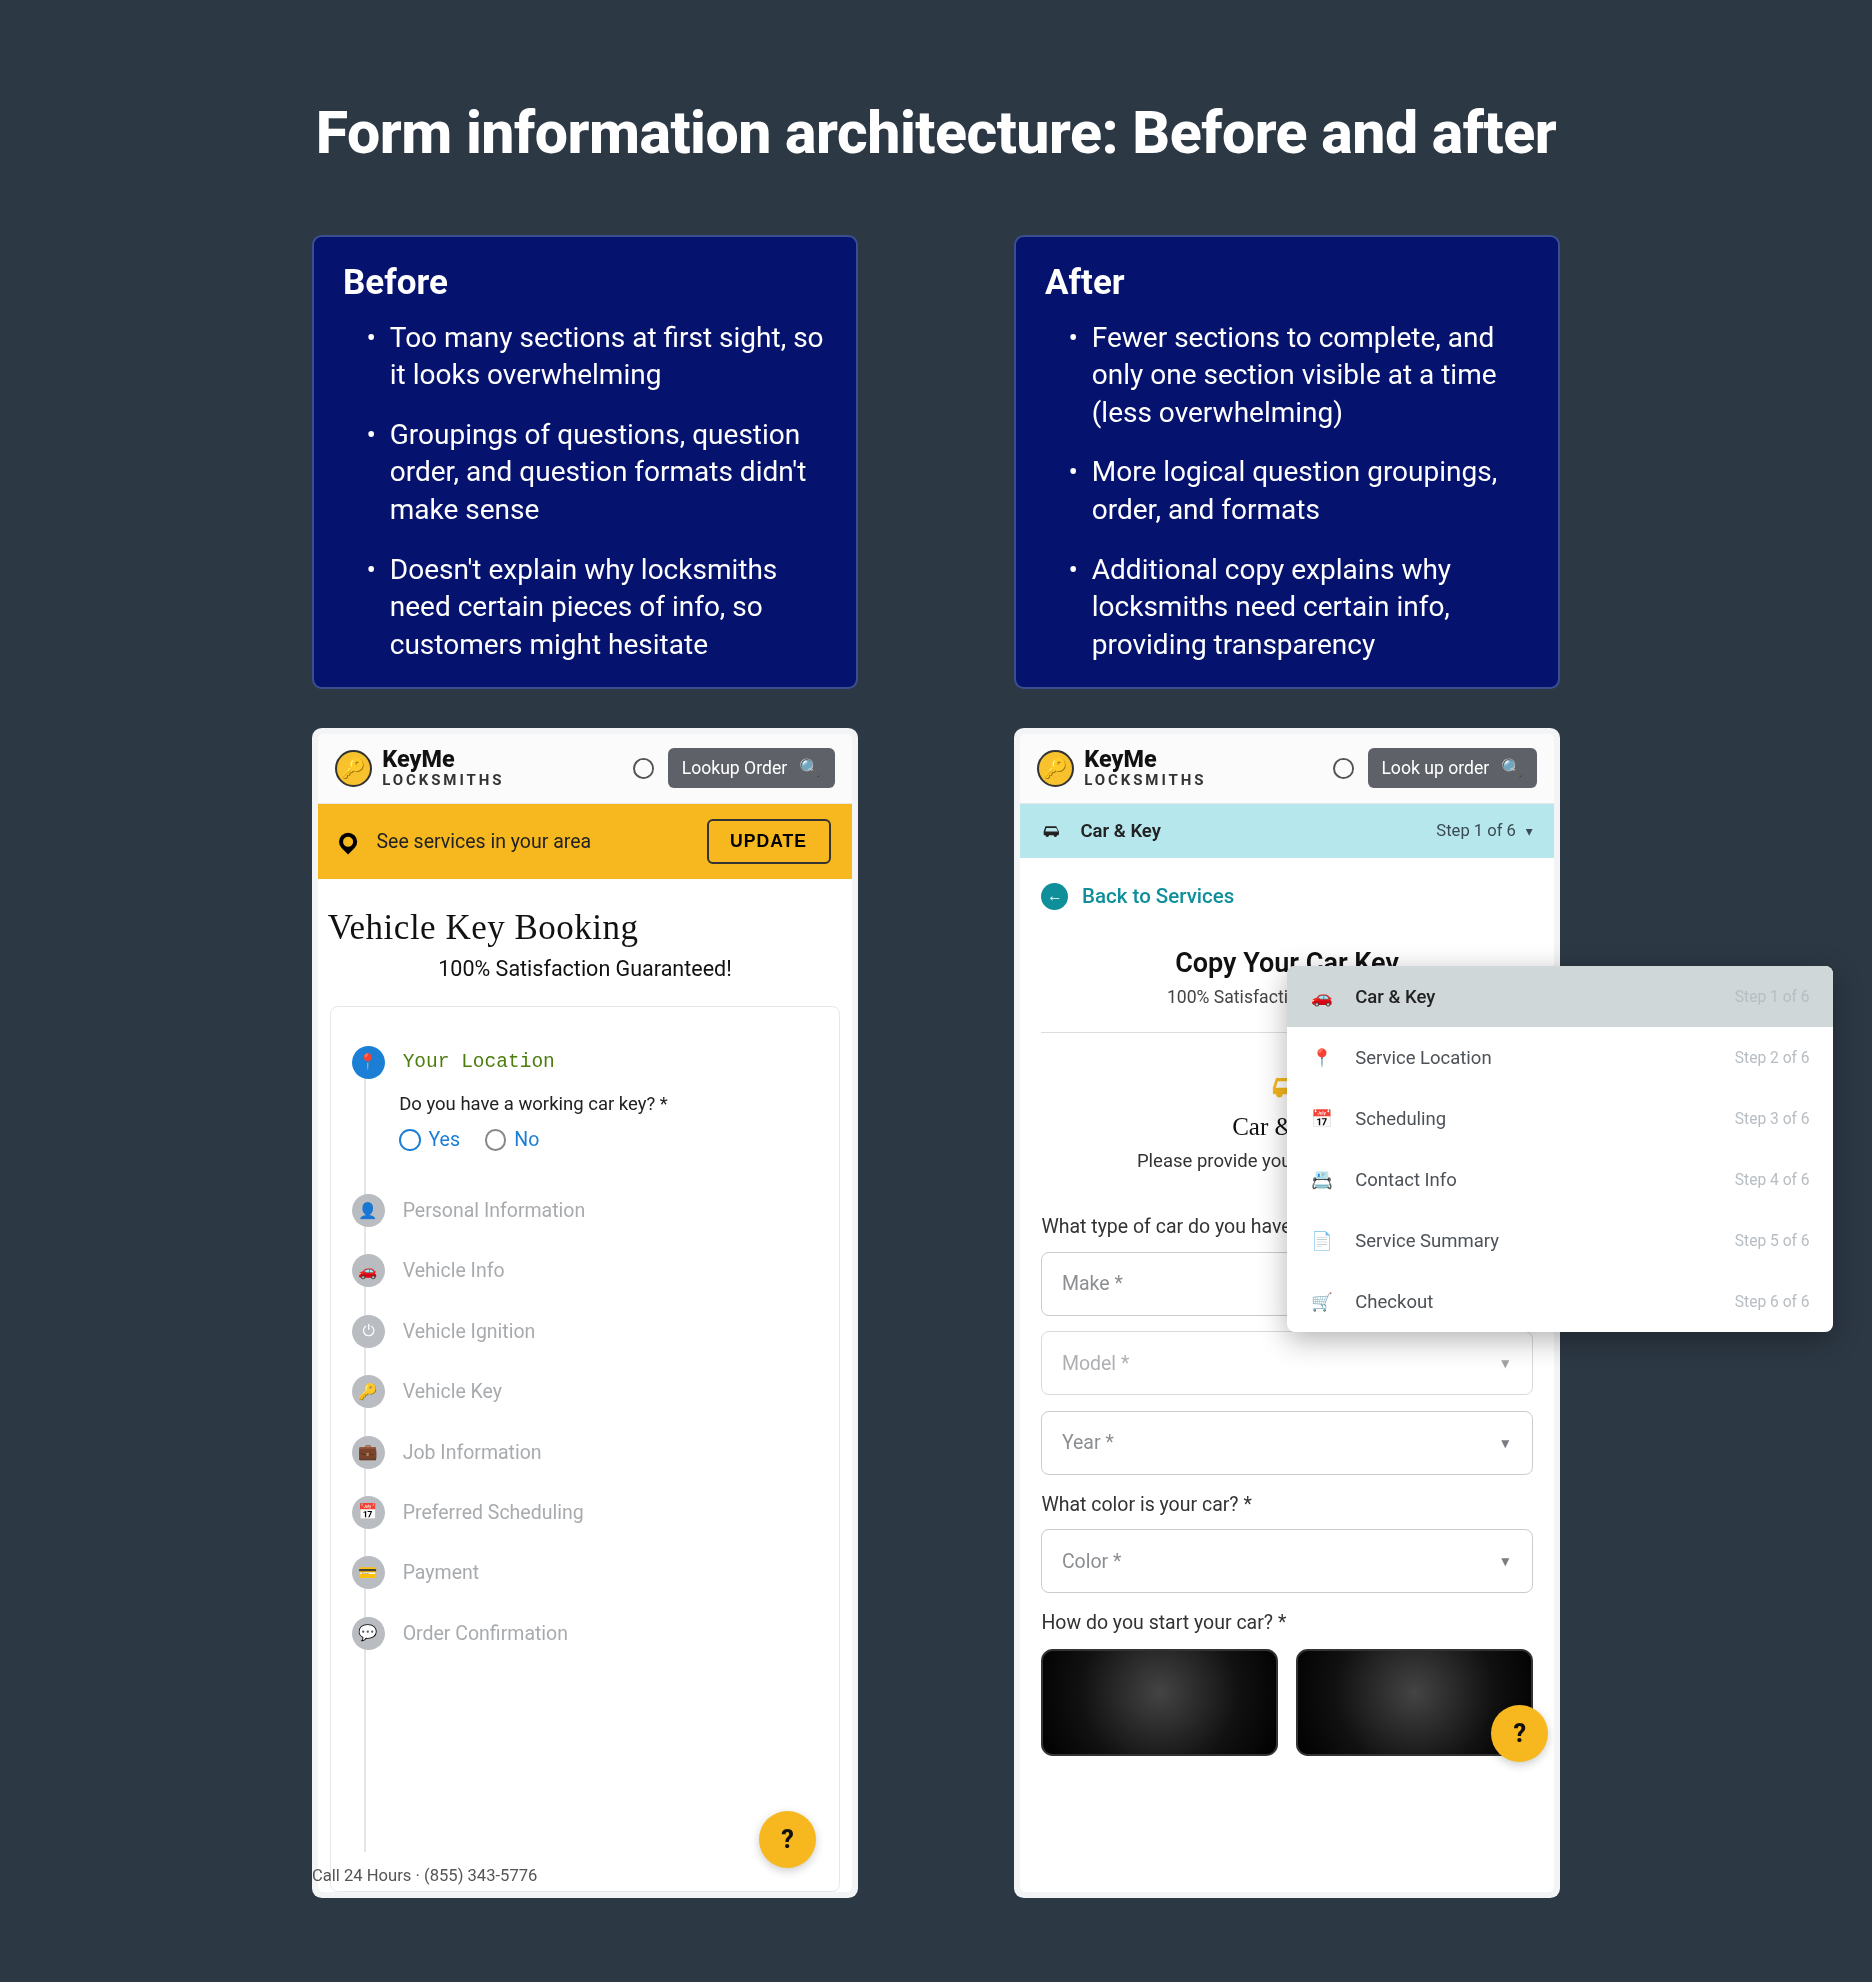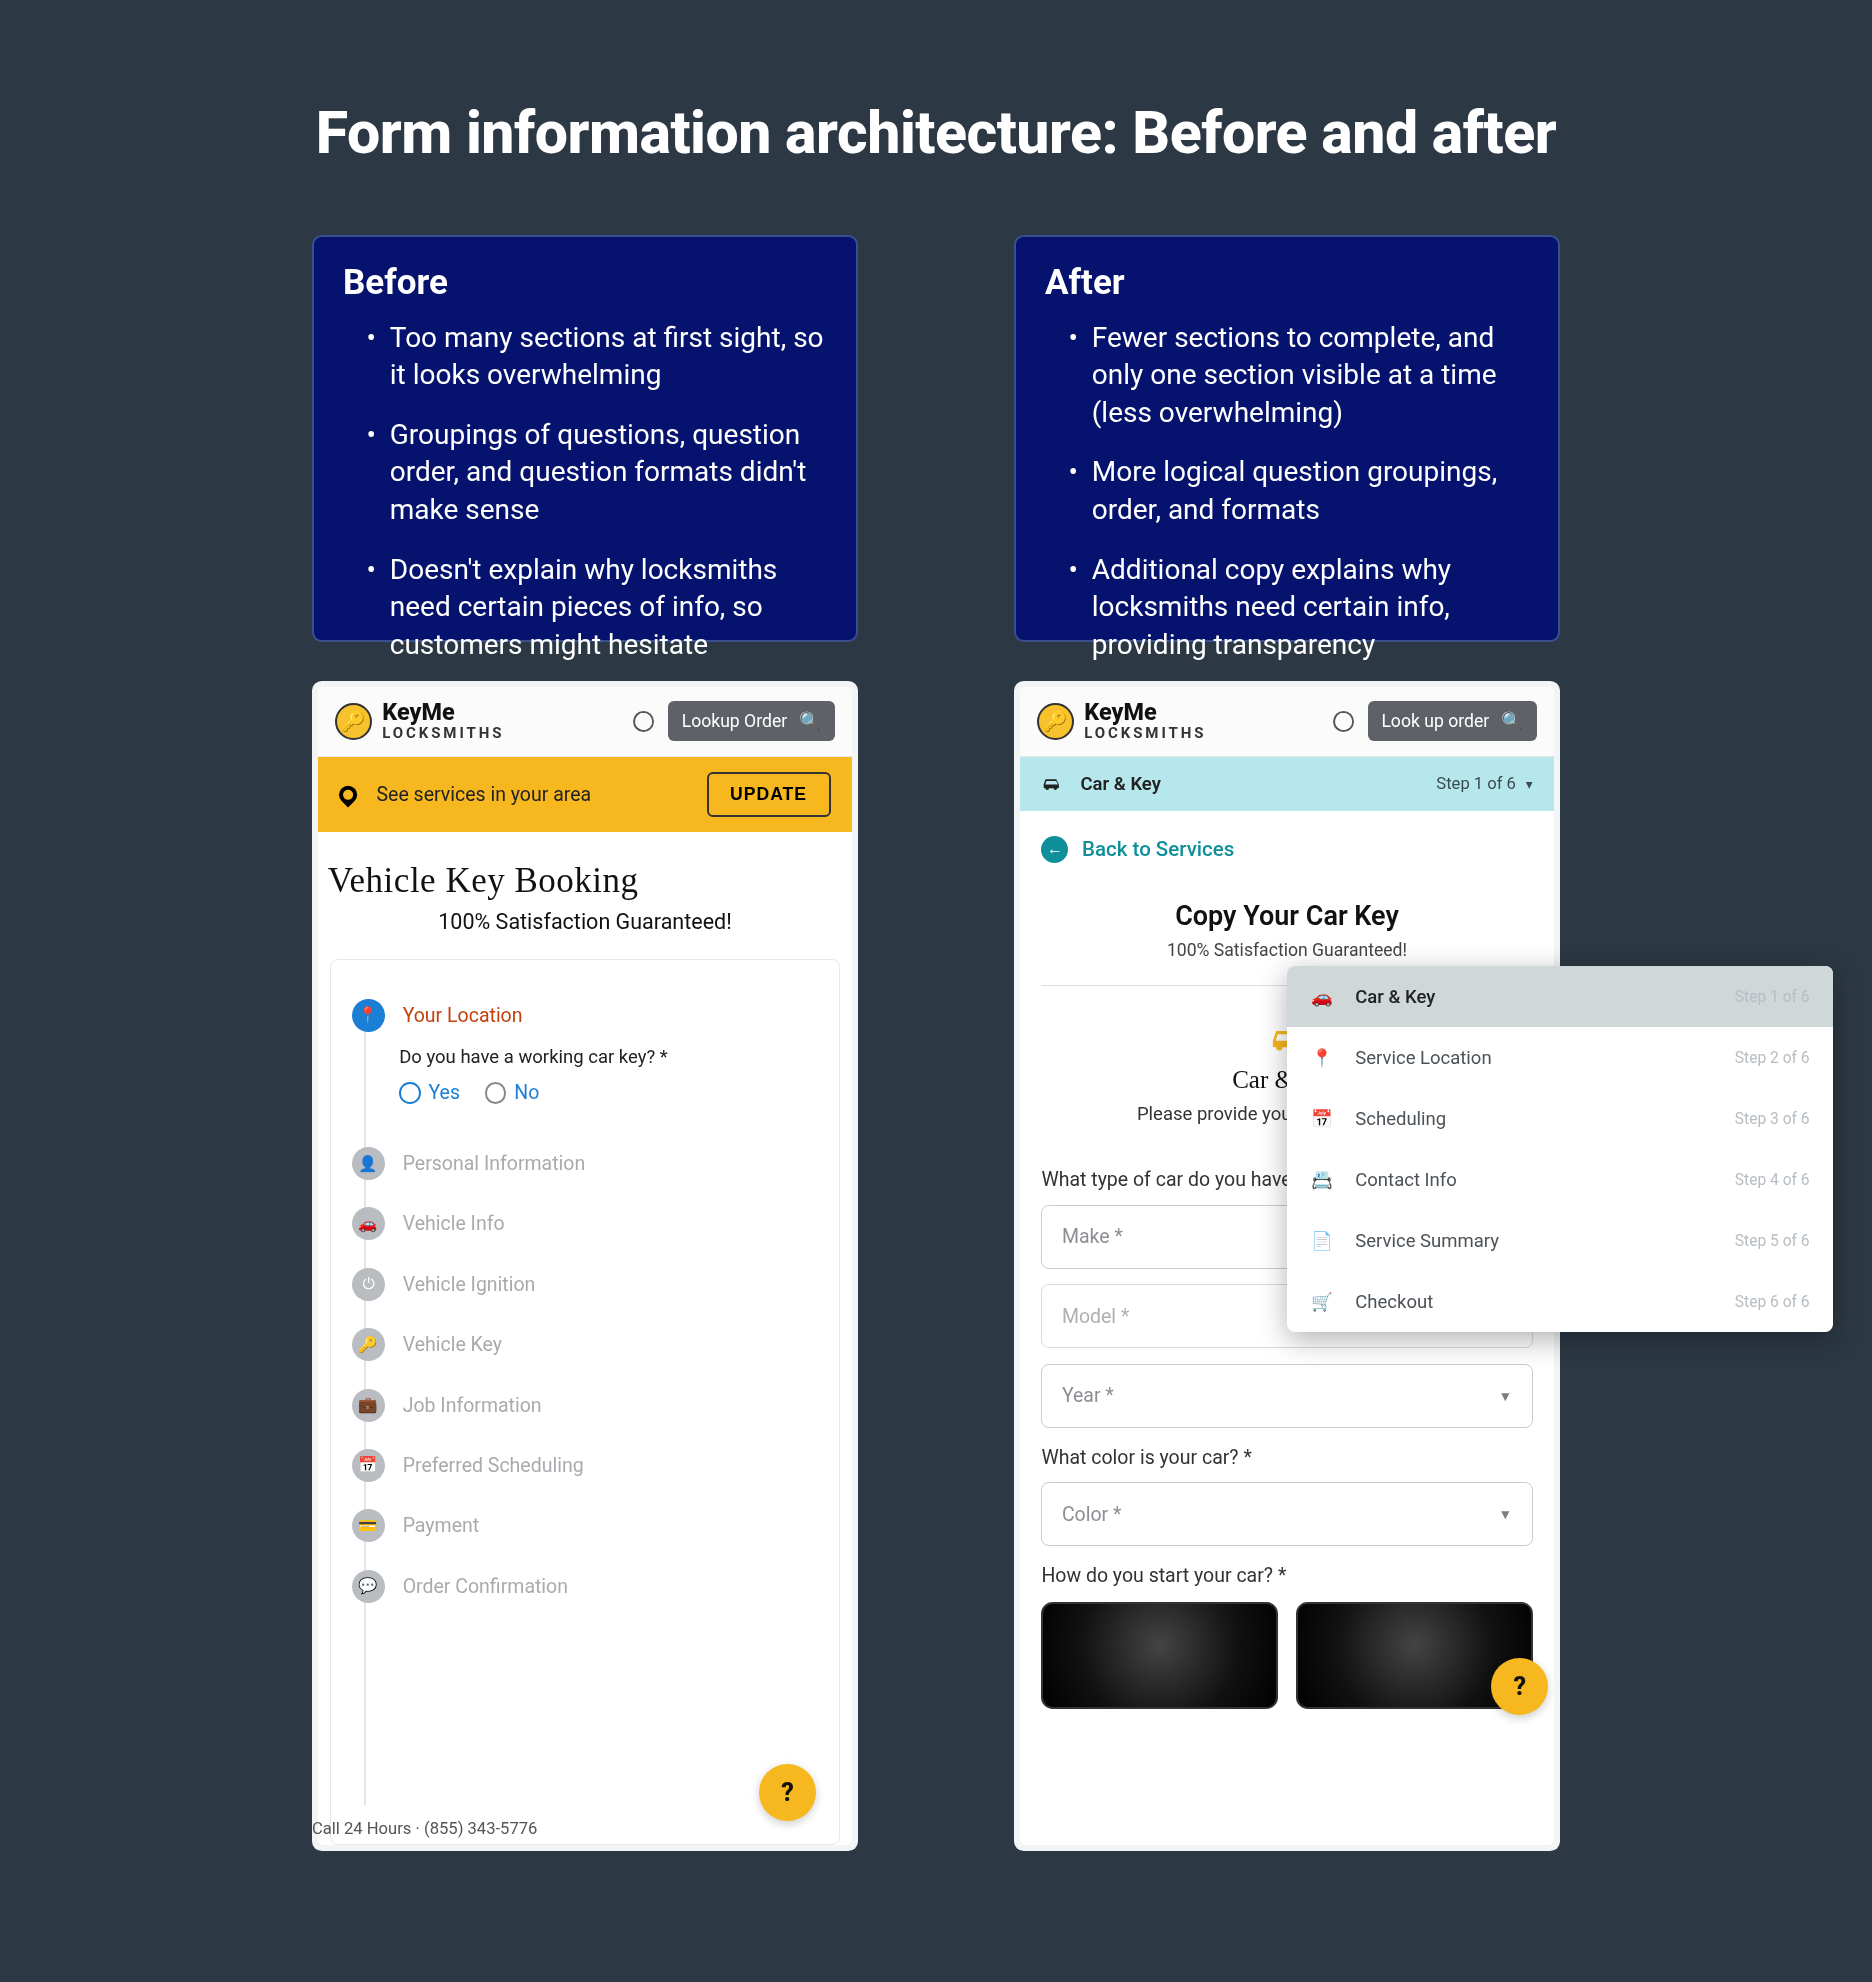--- a/index.html
+++ b/index.html
@@ -25,21 +25,21 @@
     align-items: flex-start;
     position: relative;
   }
   .col { width: 546px; }
   .note-card {
     background: #06136e;
     border: 2px solid #3a4f8f;
     border-radius: 9.8px;
     padding: 25px 29px 29px;
     margin-bottom: 39px;
-    height: 407px;
+    height: 454px;
   }
   .note-card h2 {
     font-size: 35px;
     font-weight: 700;
     margin-bottom: 15.6px;
   }
   .note-card ul {
     list-style: none;
     padding-left: 23.4px;
   }
@@ -169,21 +169,21 @@
   }
   .step-ico {
     width: 33px; height: 33px; border-radius: 50%;
     background: #b9bcc0; color: #fff;
     display: flex; align-items: center; justify-content: center;
     font-size: 15.6px;
     flex-shrink: 0;
   }
   .step-ico.active { background: #1b7fd6; }
   .step-label { color: #a8abae; font-size: 19.5px; }
-  .step-label.active { color: #c2410c; }
+  .step-label.active { color: #4d7c0f; font-family: Liberation Mono, monospace; }
   .step-line {
     position: absolute; left: 33px; top: 68px; bottom: 39px; width: 2px;
     background: #e5e5e5;
   }
   .step-question {
     margin-left: 51px;
     padding-bottom: 29px;
   }
   .step-question .q { font-size: 18.5px; margin-bottom: 13.7px; color: #222; }
   .radios { display: flex; gap: 25px; }

